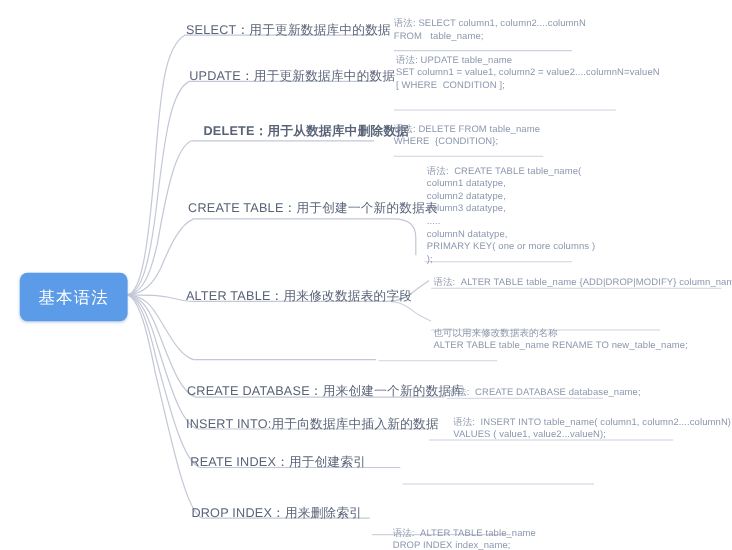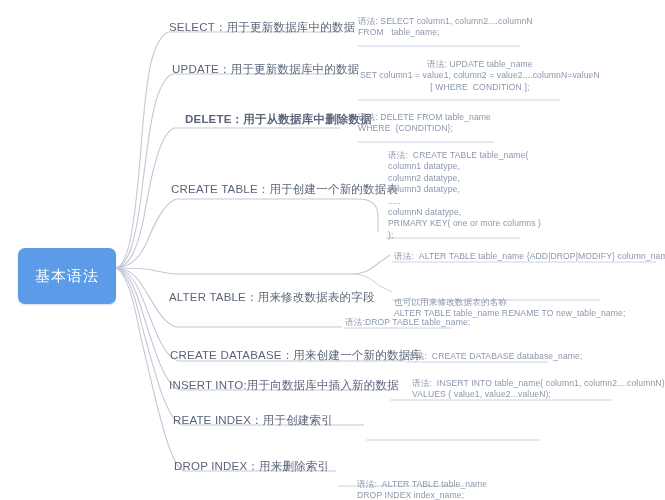--- a/index.html
+++ b/index.html
@@ -6,21 +6,21 @@
   body{
     width:665px;height:500px;position:relative;overflow:hidden;
     font-family:"Liberation Sans","DejaVu Sans",sans-serif;
   }
   #canvas{position:absolute;left:0;top:0;width:665px;height:500px;}
   svg.links{position:absolute;left:0;top:0;width:665px;height:500px;pointer-events:none;}
   svg.links path{fill:none;stroke:#c3c8d6;stroke-width:1.1;}
   svg.links path.b2{stroke:#ccd2de;stroke-width:1;}
 
   .root-node{
-    position:absolute;left:18px;top:248px;width:98px;height:56px;
+    position:absolute;left:18px;top:248px;width:98px;height:44px;
     background:#5b9be8;border-radius:7px;
     display:flex;align-items:center;justify-content:center;
     color:#ffffff;font-size:15px;letter-spacing:1px;
     box-shadow:0 1px 2px rgba(80,120,180,.25);
   }
 
   .branch-label{
     position:absolute;color:#5a6479;font-size:11.5px;white-space:nowrap;
     letter-spacing:.2px;
   }
@@ -62,44 +62,43 @@
   </svg>
 
   <div class="root-node">
     <span>基本语法</span>
   </div>
 
   <div class="branch-label" style="left:169px;top:20px;">SELECT：用于更新数据库中的数据</div>
   <div class="branch-label" style="left:172px;top:62px;">UPDATE：用于更新数据库中的数据</div>
   <div class="branch-label" style="left:185px;top:112px;font-weight:bold;">DELETE：用于从数据库中删除数据</div>
   <div class="branch-label" style="left:171px;top:182px;">CREATE TABLE：用于创建一个新的数据表</div>
-  <div class="branch-label" style="left:169px;top:262px;margin-top:28px;">ALTER TABLE：用来修改数据表的字段</div>
+  <div class="branch-label" style="left:169px;top:262px;">ALTER TABLE：用来修改数据表的字段</div>
   <div class="branch-label" style="left:170px;top:348px;">CREATE DATABASE：用来创建一个新的数据库</div>
   <div class="branch-label" style="left:169px;top:378px;">INSERT INTO:用于向数据库中插入新的数据</div>
   <div class="branch-label" style="left:173px;top:413px;">REATE INDEX：用于创建索引</div>
   <div class="branch-label" style="left:174px;top:459px;">DROP INDEX：用来删除索引</div>
 
   <div class="detail" style="left:358px;top:16px;">语法: SELECT column1, column2....columnN
 FROM   table_name;</div>
-  <div class="detail" style="left:360px;top:59px;text-align:center;">语法: UPDATE table_name
+  <div class="detail" style="left:360px;top:49px;">语法: UPDATE table_name
 SET column1 = value1, column2 = value2....columnN=valueN
 [ WHERE  CONDITION ];</div>
   <div class="detail" style="left:358px;top:112px;">语法: DELETE FROM table_name
 WHERE  {CONDITION};</div>
   <div class="detail" style="left:388px;top:150px;">语法:  CREATE TABLE table_name(
 column1 datatype,
 column2 datatype,
 column3 datatype,
 .....
 columnN datatype,
 PRIMARY KEY( one or more columns )
 );</div>
   <div class="detail" style="left:394px;top:251px;">语法:  ALTER TABLE table_name {ADD|DROP|MODIFY} column_name {data_ype};</div>
   <div class="detail" style="left:394px;top:277px;margin-top:20px;">也可以用来修改数据表的名称
 ALTER TABLE table_name RENAME TO new_table_name;</div>
-  <div class="detail" style="left:345px;top:317px;">语法:DROP TABLE table_name;</div>
   <div class="detail" style="left:407px;top:351px;">语法:  CREATE DATABASE database_name;</div>
   <div class="detail" style="left:391px;top:378px;margin-left:21px;">语法:  INSERT INTO table_name( column1, column2....columnN)
 VALUES ( value1, value2...valueN);</div>
   <div class="detail" style="left:357px;top:463px;margin-top:16px;">语法:  ALTER TABLE table_name
 DROP INDEX index_name;</div>
 
 </div>
 
 </body></html>

